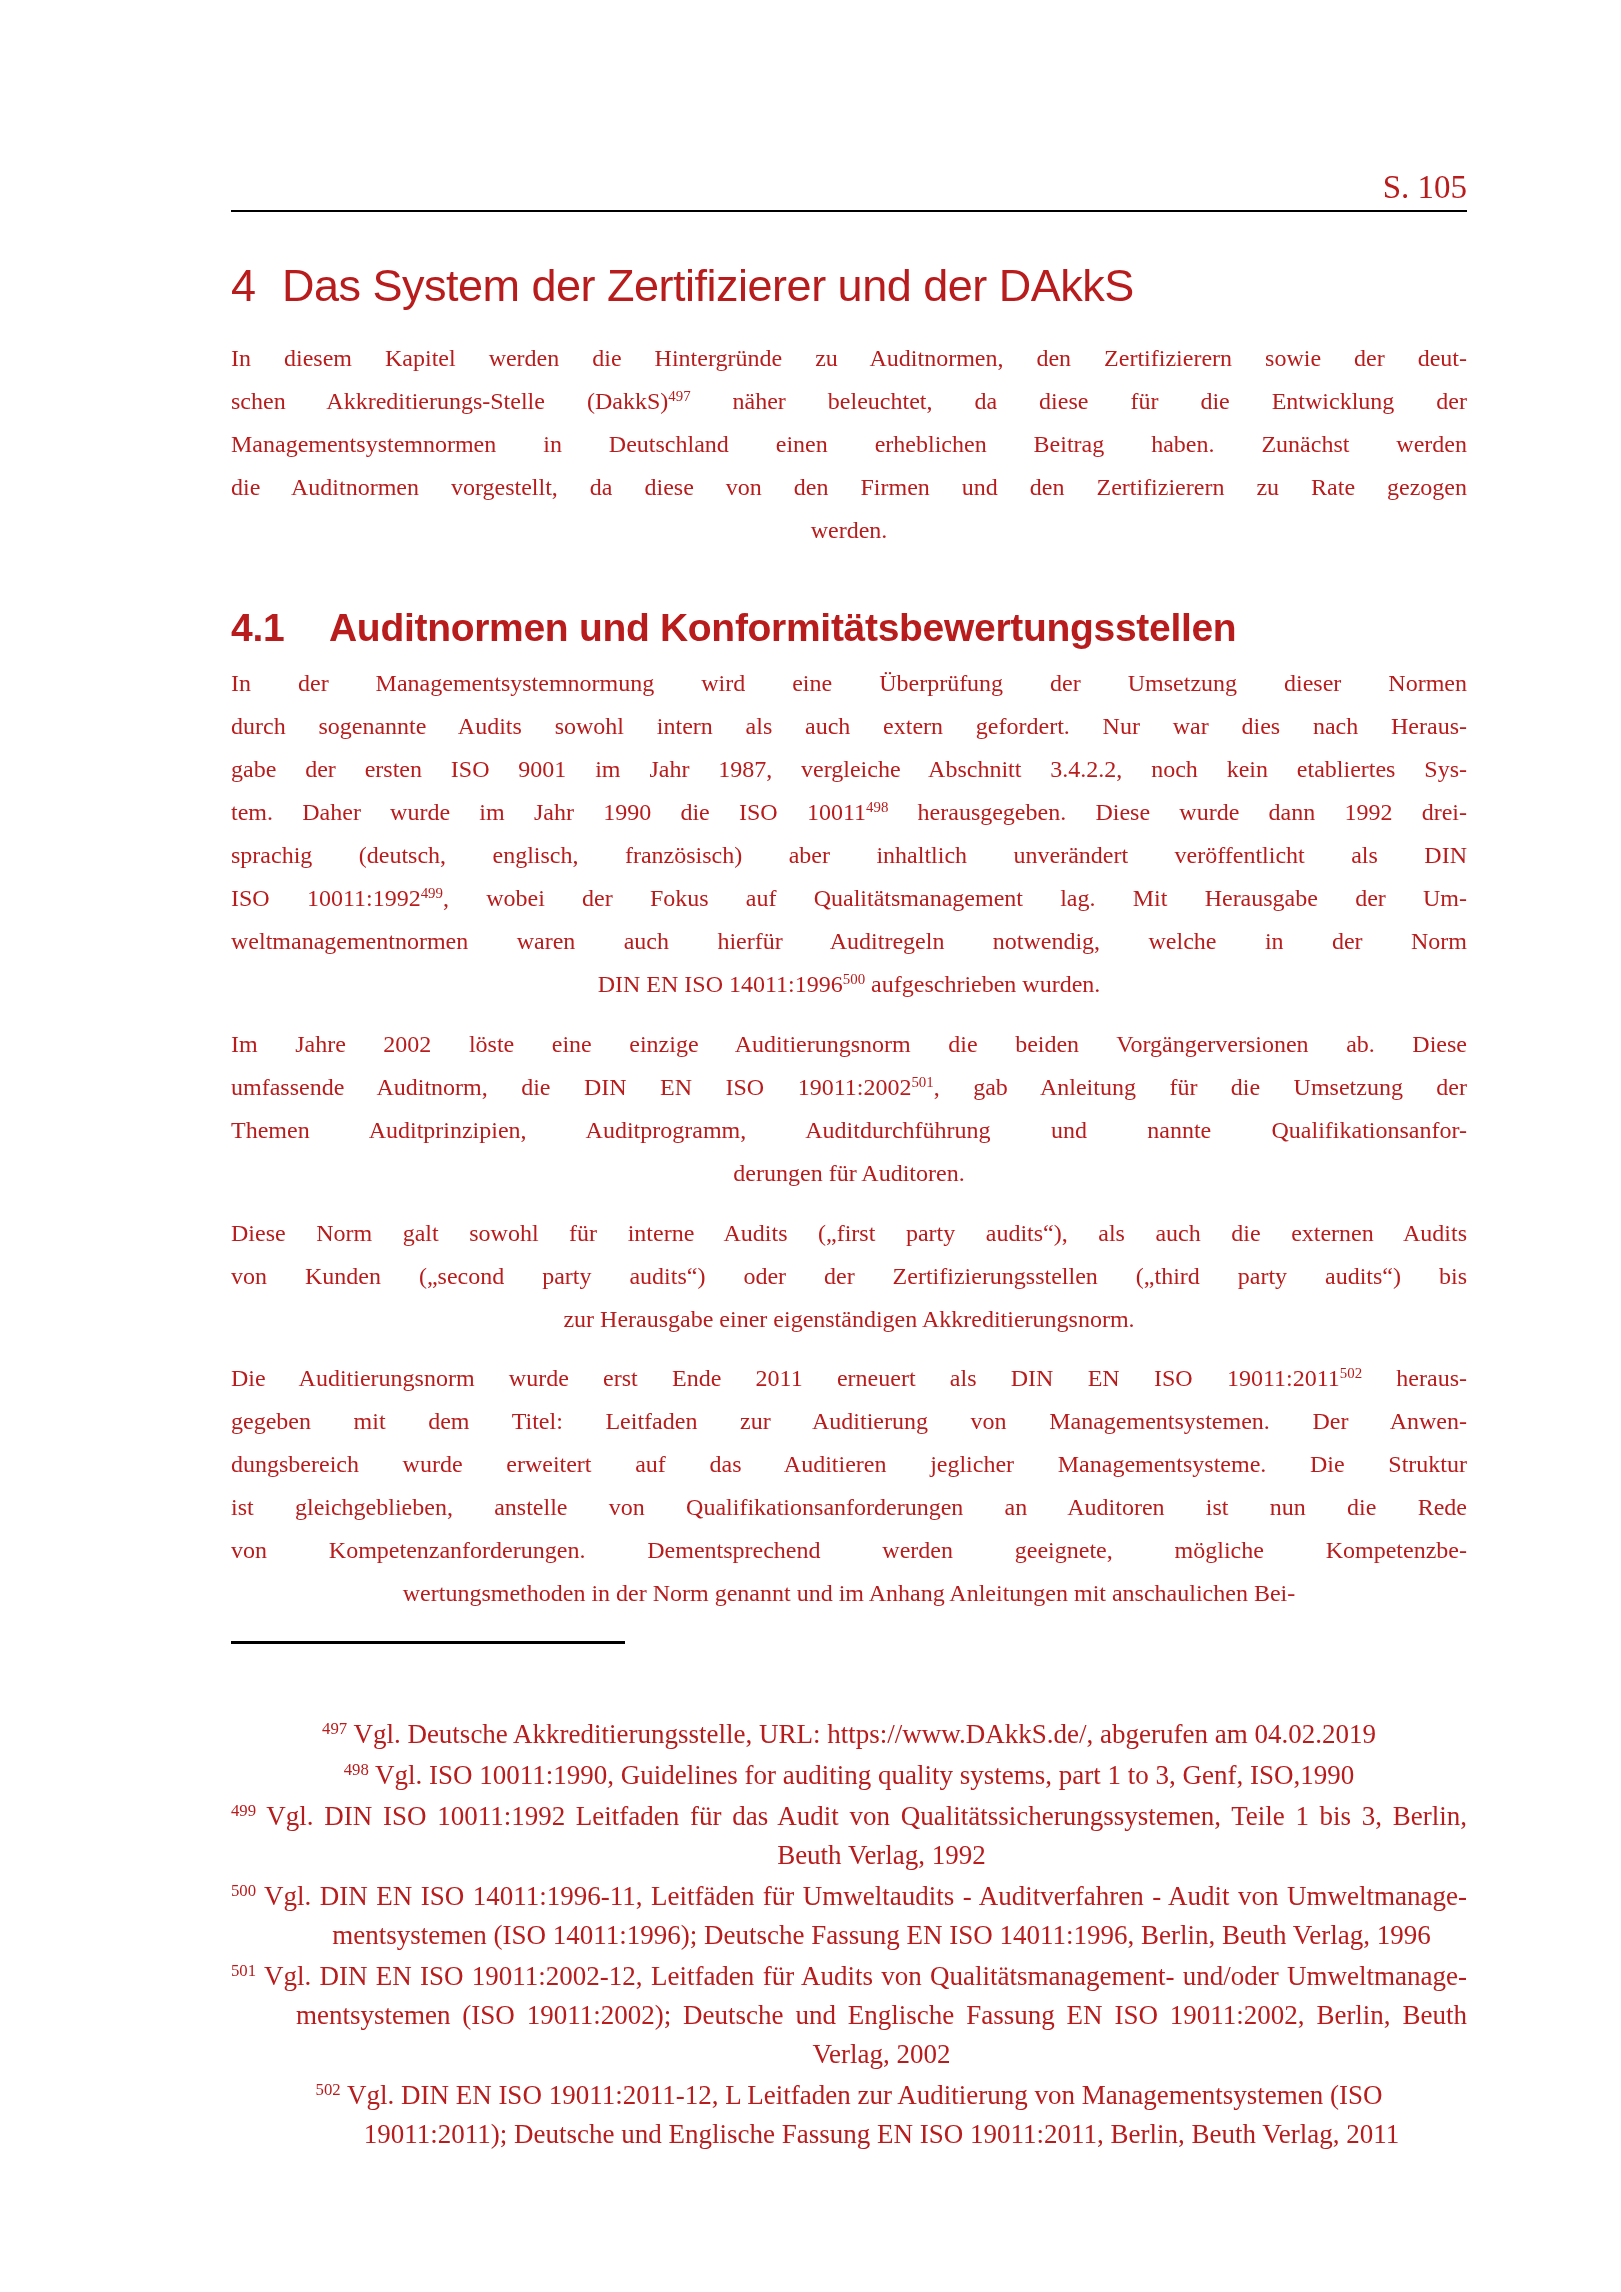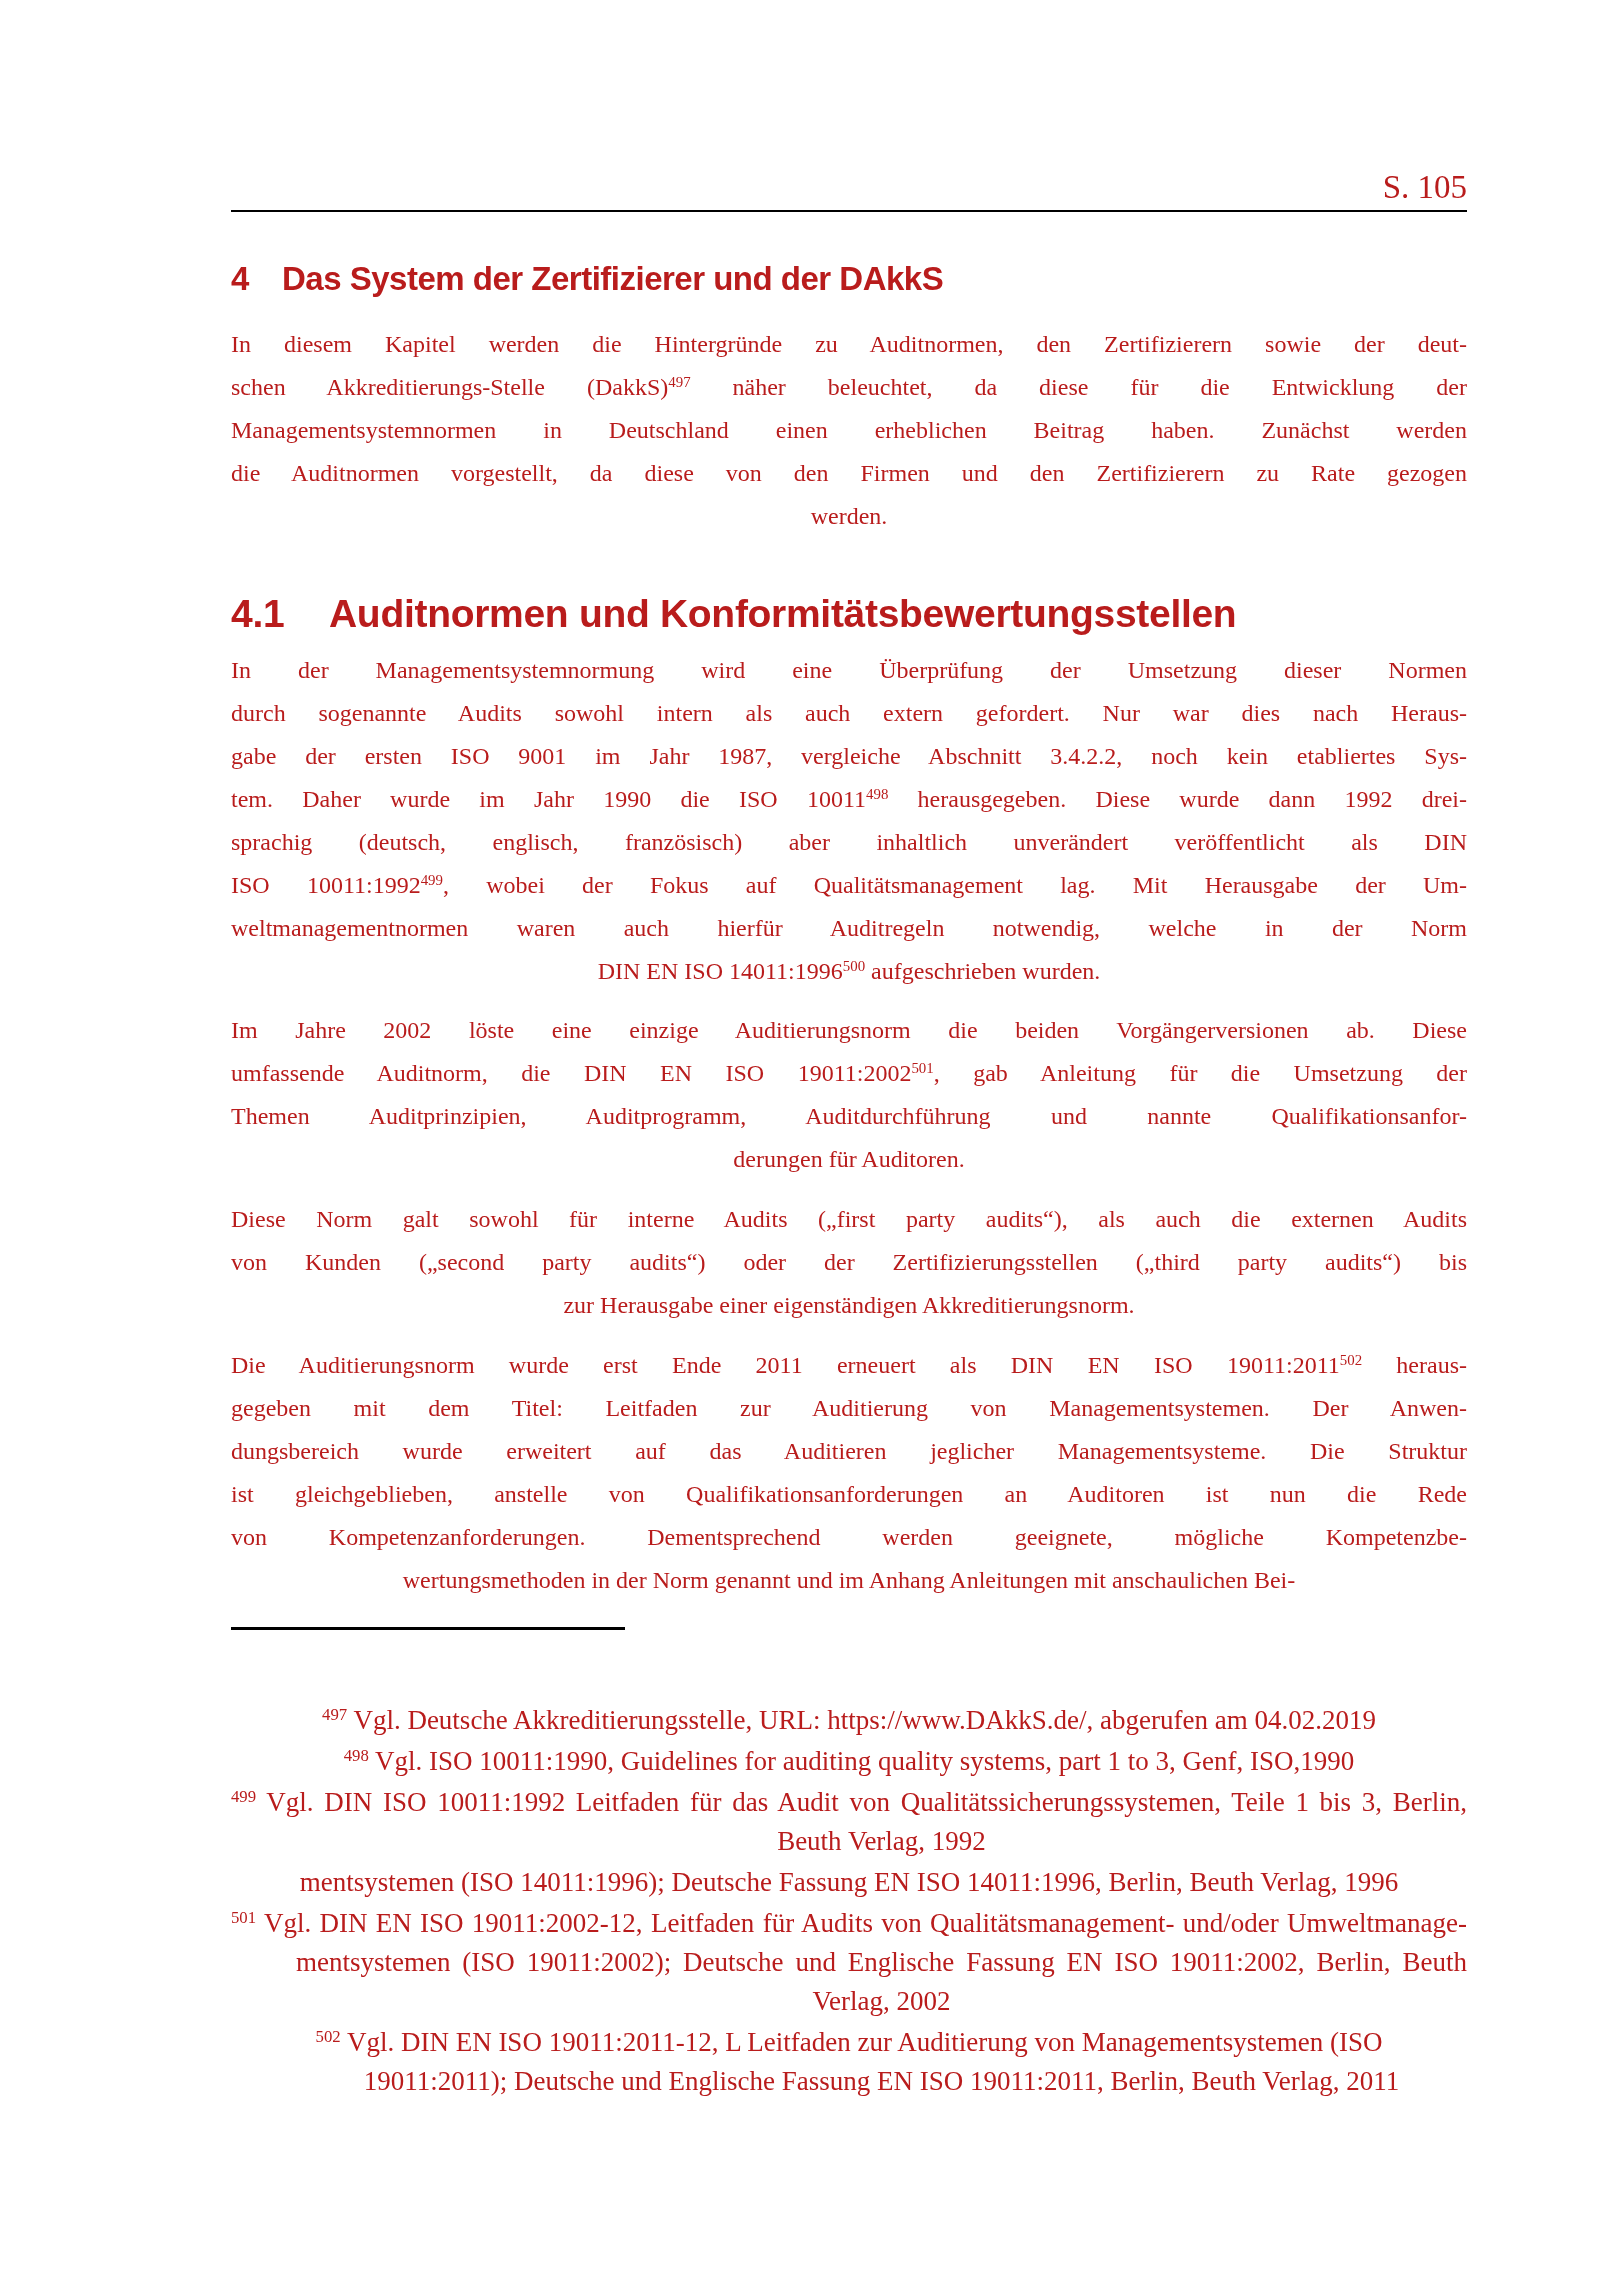--- a/index.html
+++ b/index.html
@@ -23,22 +23,22 @@
     text-align: right;
     font-size: 33px;
     line-height: 41px;
     border-bottom: 2.9px solid #000;
     padding-bottom: 2px;
   }
   
   h1 {
     margin: 49px 0 25.5px 0;
     font-family: "Liberation Sans", "DejaVu Sans", sans-serif;
-    font-weight: bold;
-    font-size: 33px;
+    font-weight: normal;
+    font-size: 45px;
     line-height: 1.12;
     letter-spacing: -0.5px;
   }
   h1 .hnum { display: inline-block; min-width: 51px; }
   h2 {
     margin: 13.7px 0 11.8px 0;
     font-family: "Liberation Sans", "DejaVu Sans", sans-serif;
     font-weight: bold;
     font-size: 39px;
     line-height: 1.15;
@@ -135,20 +135,21 @@
           <div class="tline"><sup>497</sup> Vgl. Deutsche Akkreditierungsstelle, URL: https://www.DAkkS.de/, abgerufen am 04.02.2019</div>
         </div>
       <div class="footnote">
           <div class="tline"><sup>498</sup> Vgl. ISO 10011:1990, Guidelines for auditing quality systems, part 1 to 3, Genf, ISO,1990</div>
         </div>
       <div class="footnote">
           <div class="tline tjust"><sup>499</sup> Vgl. DIN ISO 10011:1992 Leitfaden für das Audit von Qualitätssicherungssystemen, Teile 1 bis 3, Berlin,</div>
           <div class="tline">Beuth Verlag, 1992</div>
         </div>
       <div class="footnote">
+          <div class="tline tjust"><sup>500</sup> Vgl. DIN EN ISO 14011:1996-11, Leitfäden für Umweltaudits - Auditverfahren - Audit von Umweltmanage-</div>
           <div class="tline">mentsystemen (ISO 14011:1996); Deutsche Fassung EN ISO 14011:1996, Berlin, Beuth Verlag, 1996</div>
         </div>
       <div class="footnote">
           <div class="tline tjust"><sup>501</sup> Vgl. DIN EN ISO 19011:2002-12, Leitfaden für Audits von Qualitätsmanagement- und/oder Umweltmanage-</div>
           <div class="tline tjust">mentsystemen (ISO 19011:2002); Deutsche und Englische Fassung EN ISO 19011:2002, Berlin, Beuth</div>
           <div class="tline">Verlag, 2002</div>
         </div>
       <div class="footnote">
           <div class="tline"><sup>502</sup> Vgl. DIN EN ISO 19011:2011-12, L Leitfaden zur Auditierung von Managementsystemen (ISO</div>
           <div class="tline">19011:2011); Deutsche und Englische Fassung EN ISO 19011:2011, Berlin, Beuth Verlag, 2011</div>

